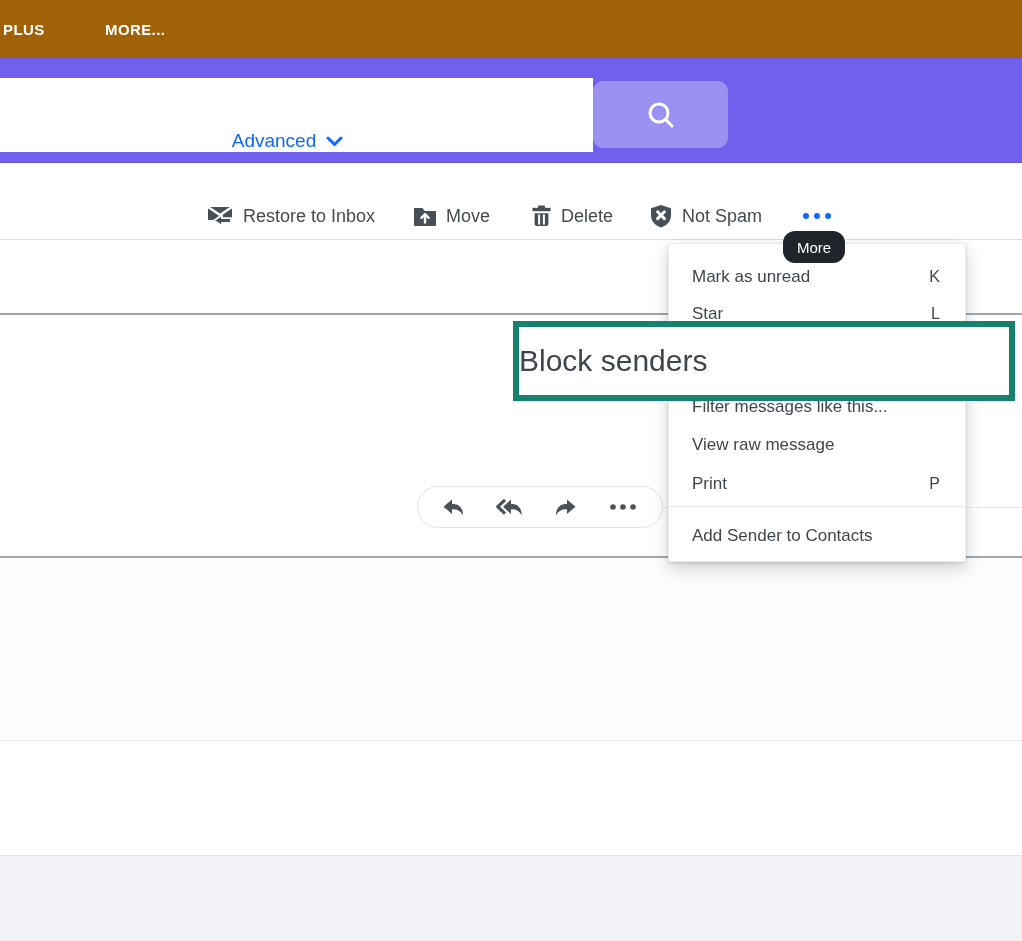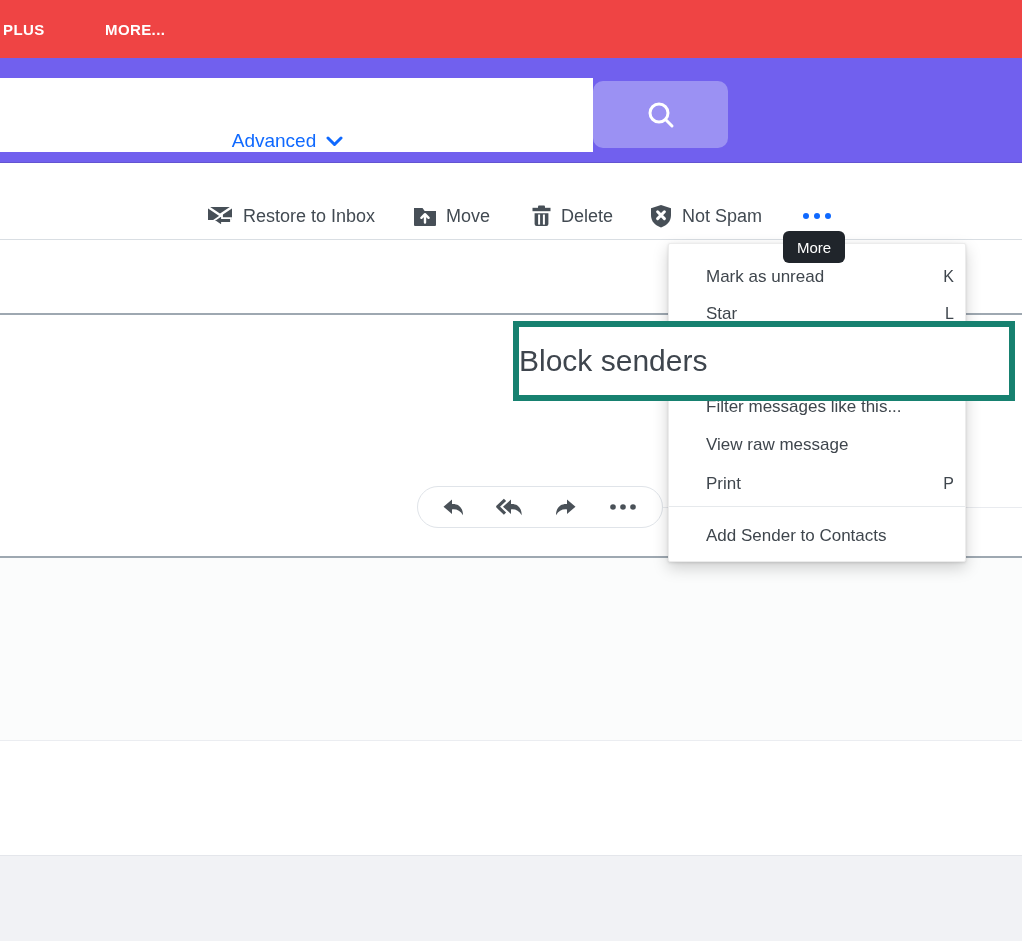--- a/index.html
+++ b/index.html
@@ -1,21 +1,21 @@
 <!DOCTYPE html>
 <html><head>
 <meta charset="utf-8">
 <style>
   * { margin:0; padding:0; box-sizing:border-box; }
   html,body { background:#fff; }
   body { font-family:"Liberation Sans", sans-serif; }
   .screen { position:relative; width:1022px; height:941px; overflow:hidden; background:#fff; }
 
   
-  .topbar { position:absolute; left:0; top:0; width:1022px; height:58px; background:#ef4444; }
+  .topbar { position:absolute; left:0; top:0; width:1022px; height:58px; background:#a16207; }
   .topbar-item { position:absolute; top:0; height:58px; display:flex; align-items:center;
                  color:#fff; font-weight:bold; font-size:15px; letter-spacing:.4px; cursor:pointer; }
   .topbar-item.plus { left:3px; }
   .topbar-item.more { left:105px; }
 
   
   .search-band { position:absolute; left:0; top:58px; width:1022px; height:105px; background:#7160EE;
                  box-shadow:inset 0 -1px 0 rgba(0,0,0,.12); }
   .search-input-area { position:absolute; left:0; top:20px; width:593px; height:74px; background:#fff;
                        display:flex; align-items:center;flex-direction:column; }
@@ -52,29 +52,29 @@
   
   .reply-pill { position:absolute; left:417px; top:486px; width:246px; height:42px; background:#fff;
                 border:1px solid #E0E4E9; border-radius:21px; display:flex; align-items:center;
                 justify-content:space-between; padding:0 24px; }
   .pill-btn { display:flex; align-items:center; justify-content:center; cursor:pointer; }
 
   
   .menu { position:absolute; left:668px; top:243px; width:298px; height:319px; background:#fff;
           border:1px solid #ECECEC; border-radius:2px;
           box-shadow:0 6px 16px rgba(0,0,0,.18), 0 1px 3px rgba(0,0,0,.12); z-index:10; }
-  .menu-item { position:absolute; left:14px; width:100%; height:26px; display:flex; align-items:center;
+  .menu-item { position:absolute; left:0; width:100%; height:26px; display:flex; align-items:center;
                padding:0 25px 0 23px; font-size:17px; color:#3F464D; cursor:pointer; }
   .menu-item .mi-label { flex:1; }
   .menu-item .mi-key { color:#3F464D; font-size:16px; }
   .menu-sep { position:absolute; left:0; top:262px; width:100%; height:1px; background:#E6E9EC; }
 
   
   .tooltip { position:absolute; left:783px; top:231px; width:62px; height:32px; background:#20252B;
-             border-radius:6px; color:#fff; font-size:15px; display:flex; align-items:center;
+             border-radius:12px; color:#fff; font-size:15px; display:flex; align-items:center;
              justify-content:center; z-index:12; }
 
   
   .highlight-box { position:absolute; left:513px; top:321px; width:502px; height:80px; background:#fff;
                    border:6px solid #178170; z-index:15; display:flex; align-items:center;
                    }
   .highlight-label { font-size:30px; color:#3E454D; }
 
   svg { display:block; }
 </style>

